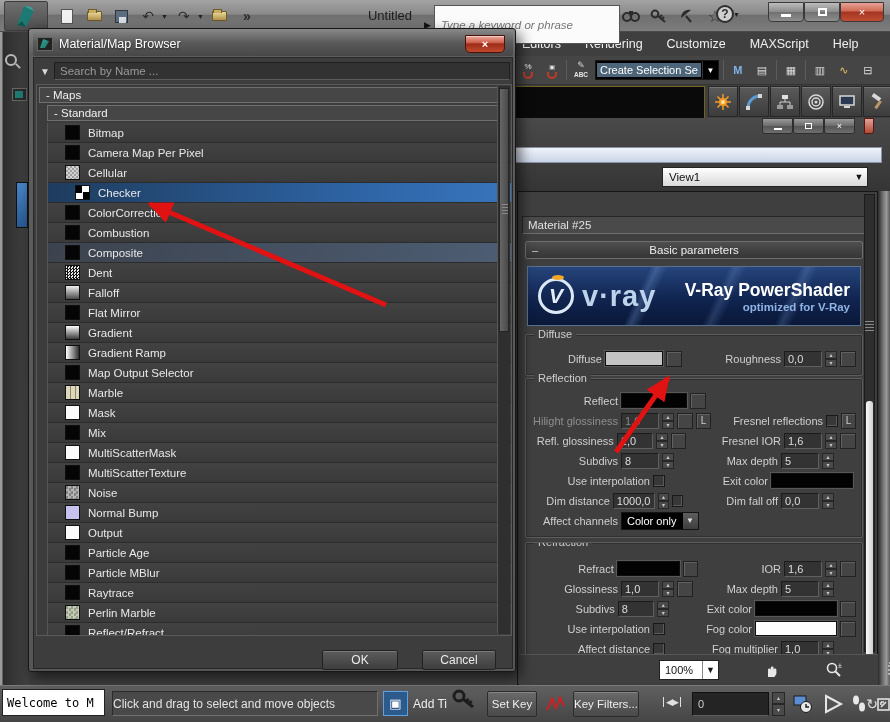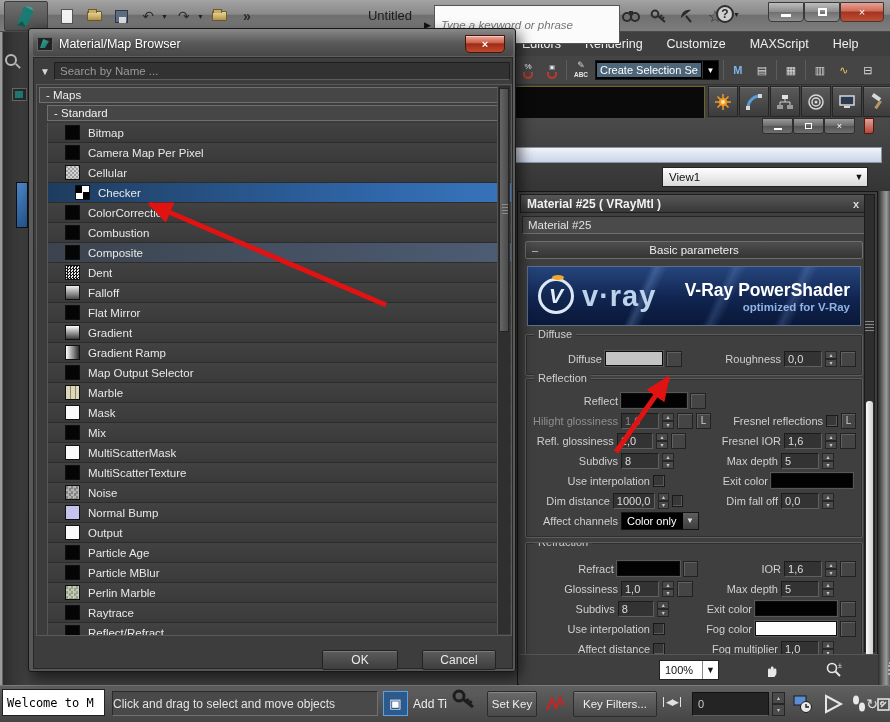--- a/index.html
+++ b/index.html
@@ -185,21 +185,21 @@
     color:#e3e3e3; font-size:12px; display:flex; align-items:center; }
   .isolate { position:absolute; left:383px; top:5px; width:25px; height:25px; background:#2c5a8c;
     border:1px solid #5fa0e0; color:#fff; font-size:13px; display:flex; align-items:center; justify-content:center; }
   .addtime { position:absolute; left:413px; top:11px; color:#ededed; font-size:12px; }
   .keybtn { position:absolute; left:447px; top:-4px; width:34px; height:34px; display:flex; align-items:center; justify-content:center; }
   .sbtn2 { position:absolute; top:5px; height:26px; background:linear-gradient(#6a6a6a,#494949);
     border:1px solid #2c2c2c; border-radius:2px; color:#ededed; font-size:11.5px;
     display:flex; align-items:center; justify-content:center; box-shadow:inset 0 1px 0 #868686; }
   .setkey { left:487px; width:50px; }
   .curvebtn { position:absolute; left:542px; top:6px; width:27px; height:25px; display:flex; align-items:center; justify-content:center; }
-  .keyfilters { left:573px; width:84px; }
+  .keyfilters { left:573px; width:66px; }
   .seek { position:absolute; left:663px; top:11px; color:#e0e0e0; font-size:9px; letter-spacing:-1px;
     border-left:1px solid #e0e0e0; border-right:1px solid #e0e0e0; padding:0 2px; }
   .framefld { position:absolute; left:692px; top:6px; width:77px; height:24px; background:#242424;
     border:1px solid #111; border-bottom-color:#5e5e5e; color:#ccc; font-size:11px;
     display:flex; align-items:center; padding-left:5px; }
   .framespn { position:absolute; left:772px; top:6px; height:24px; width:13px; display:inline-flex; flex-direction:column; }
   .framespn i { flex:1; font-style:normal; font-size:6px; line-height:10px; color:#c8c8c8; background:#4a4a4a; border:1px solid #262626; text-align:center; }
   .sico { position:absolute; top:5px; width:26px; height:26px; display:flex; align-items:center; justify-content:center; }
 
   
@@ -440,24 +440,20 @@
   <div class="view-dd">
     <span class="vtxt">View1</span>
     <span class="varr">▼</span>
   </div>
 </div>
 
 <div class="abs right-edge"></div>
 
 <div class="abs params">
 
-  <div class="mat-header">
-    <span class="htxt">Material #25  ( VRayMtl )</span>
-    <span class="hx">x</span>
-  </div>
 
   <div class="mat-name">Material #25</div>
 
   <div class="rollout">
     <span class="minus">–</span>
     <span class="rtxt">Basic parameters</span>
   </div>
 
   <div class="banner">
     <span class="vray-circle">
@@ -885,27 +881,27 @@
             <span class="sw black"></span>
             <span class="map-label">Particle Age</span>
           </div>
 
           <div class="map-row">
             <span class="sw black"></span>
             <span class="map-label">Particle MBlur</span>
           </div>
 
           <div class="map-row">
+            <span class="sw black"></span>
+            <span class="map-label">Raytrace</span>
+          </div>
+
+          <div class="map-row">
             <span class="sw perlin"></span>
             <span class="map-label">Perlin Marble</span>
-          </div>
-
-          <div class="map-row">
-            <span class="sw black"></span>
-            <span class="map-label">Raytrace</span>
           </div>
 
           <div class="map-row">
             <span class="sw black"></span>
             <span class="map-label">Reflect/Refract</span>
           </div>
         </div>
       <div class="dscroll">
         <span class="dthumb">
             <span class="dgrip"></span>

